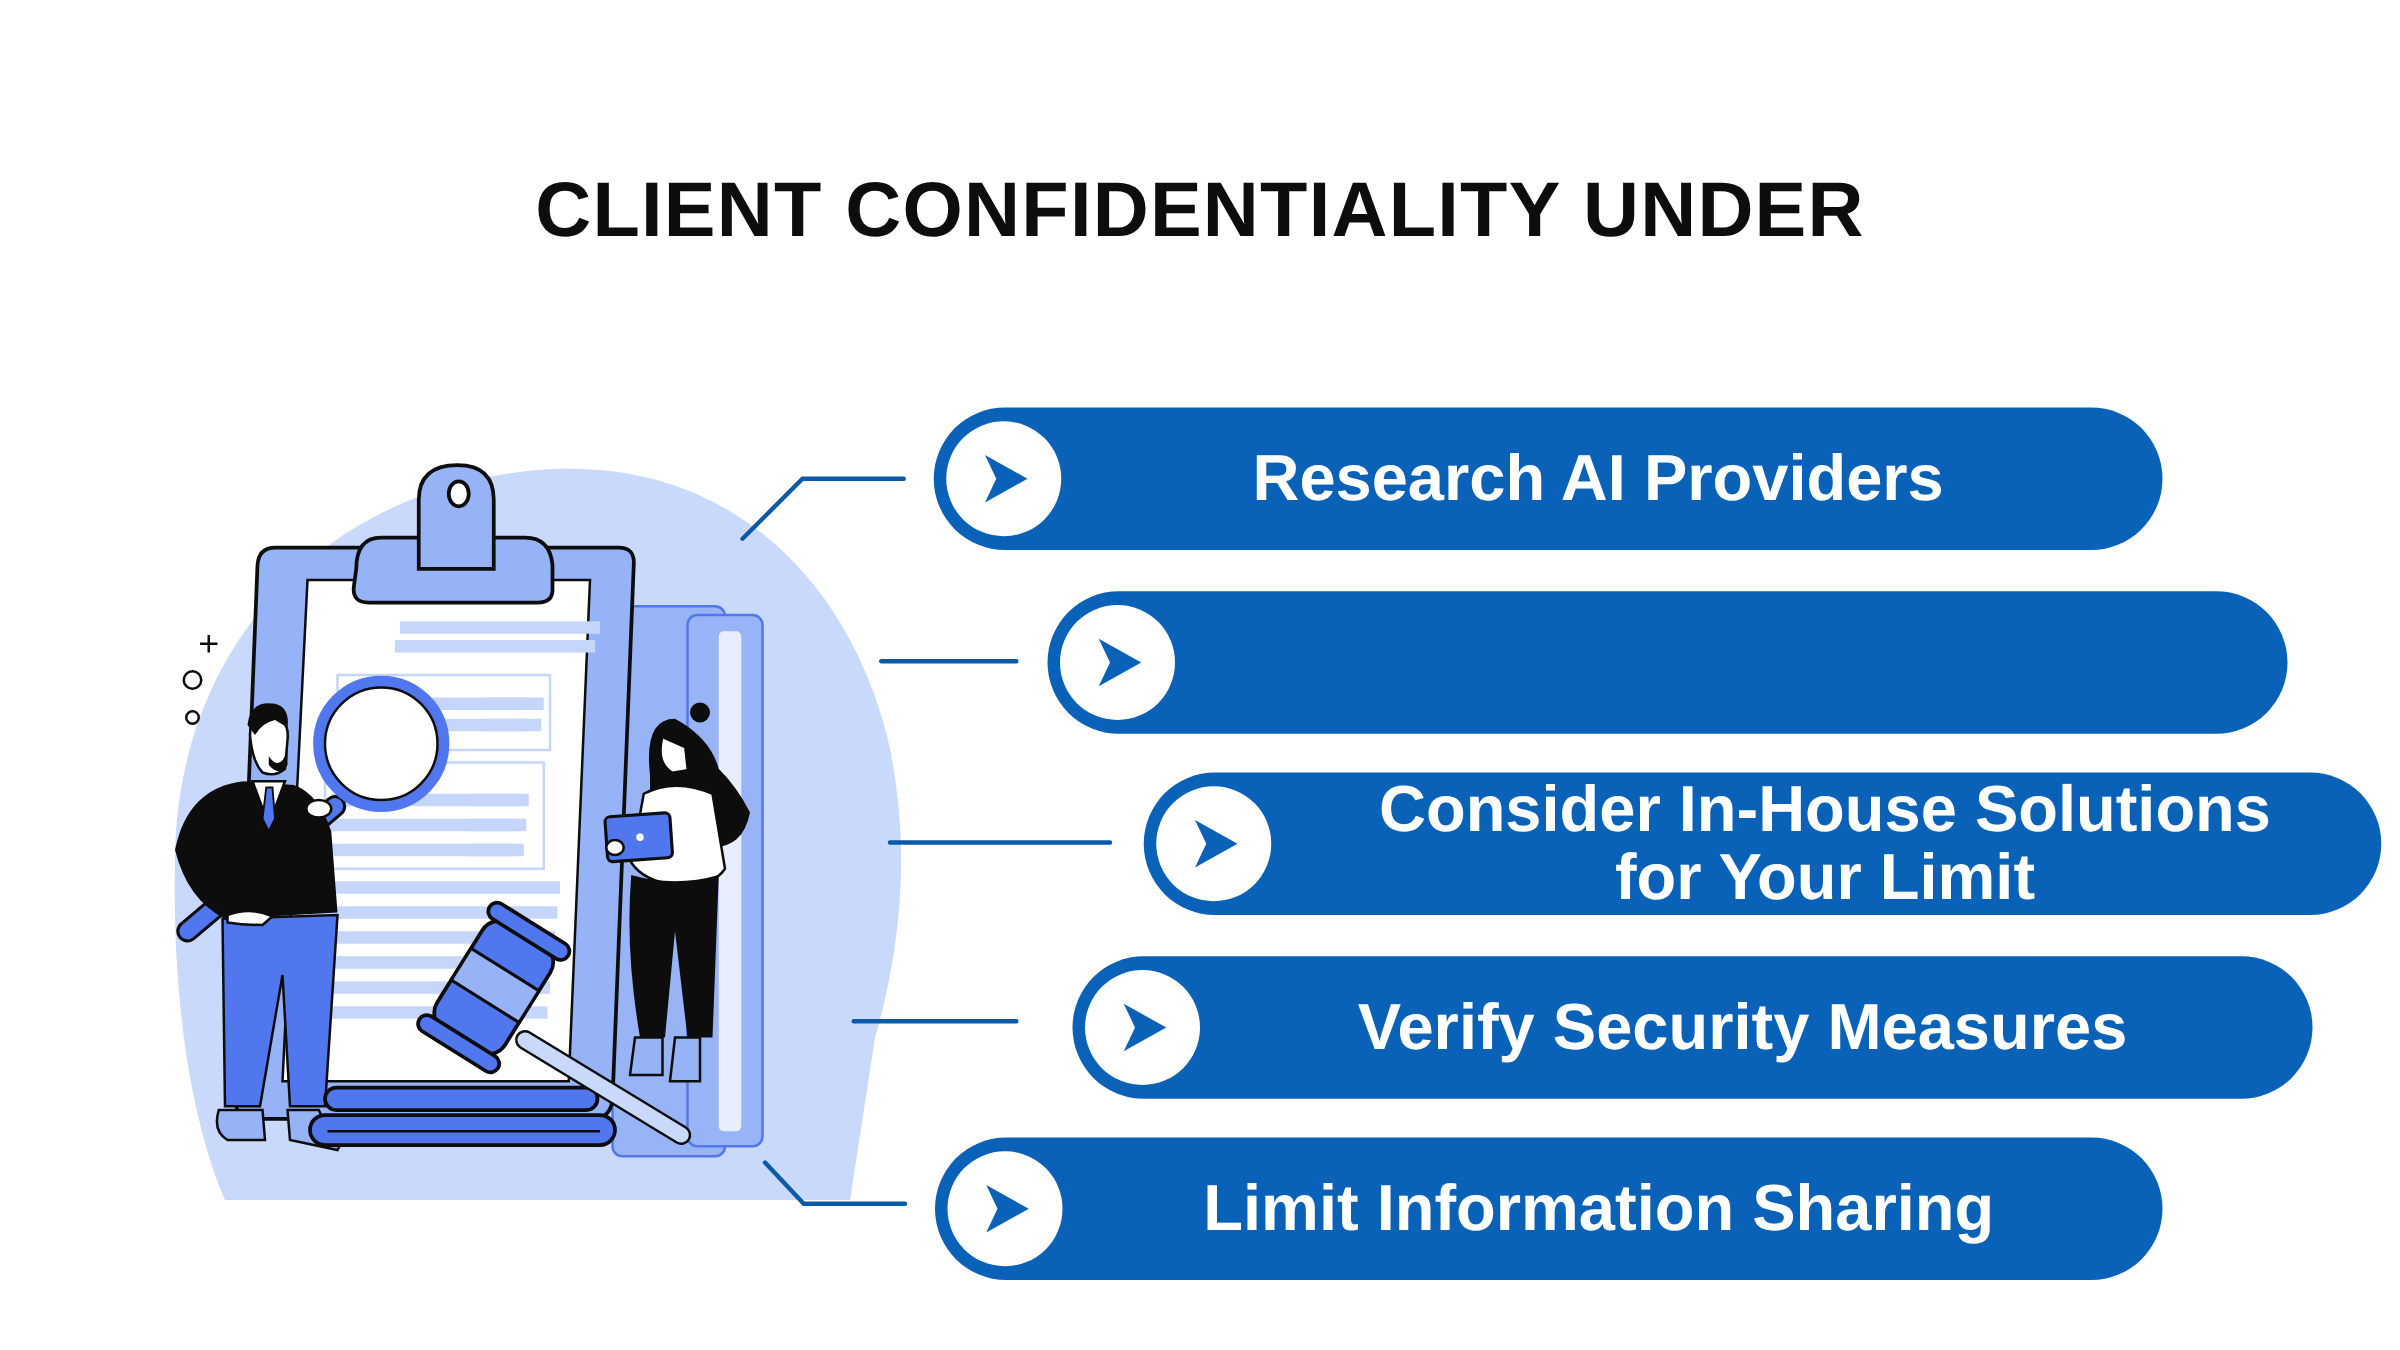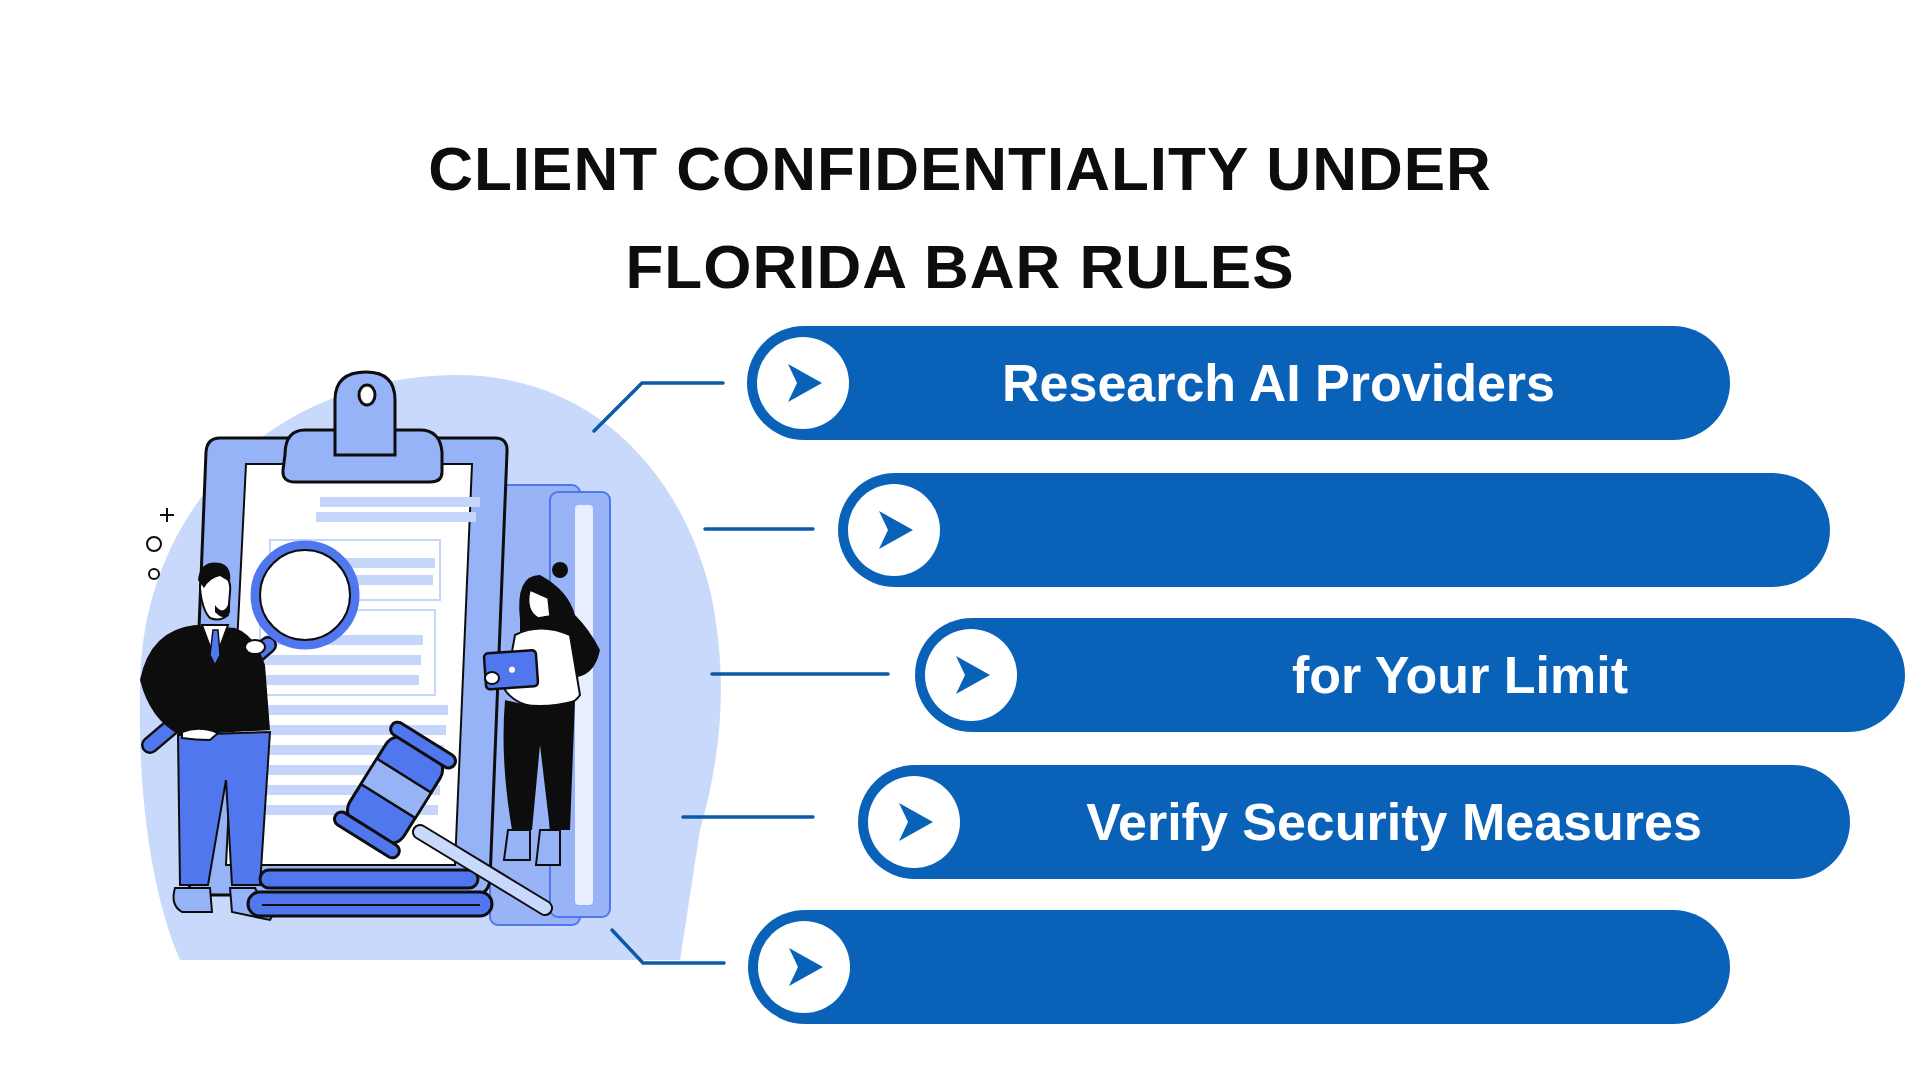--- a/index.html
+++ b/index.html
@@ -16,21 +16,20 @@
           background:#ffffff; display:flex; align-items:center; justify-content:center; }
   .pill .label { position:absolute; left:110px; right:30px; top:0; bottom:0; display:flex; flex-direction:column;
           align-items:center; justify-content:center; color:#ffffff; font-weight:700; font-size:52px;
           line-height:54px; white-space:nowrap; }
 </style>
 </head>
 <body>
 
 <h1 class="title">
   <span class="line">CLIENT CONFIDENTIALITY UNDER</span>
-  <span class="line">FLORIDA BAR RULES</span>
 </h1>
 
 <svg class="illus" viewBox="0 0 620 620" xmlns="http://www.w3.org/2000/svg">
 
   <path d="M20 330 C 20 150, 150 20, 330 15 C 470 12, 560 110, 590 230 C 610 320, 600 400, 580 470 L 560 600 L 60 600 C 30 530, 18 430, 20 330 Z" fill="#c8d9fb"></path>
 
   <g stroke="#0d0d0d" stroke-width="2" fill="none">
     <line x1="47" y1="148" x2="47" y2="162"></line>
       <line x1="40" y1="155" x2="54" y2="155"></line>
   </g>
@@ -154,20 +153,21 @@
   </span>
 </div>
 
 <div class="pill" style="left:915px; top:618px; width:990px;">
   <span class="icon-circle">
     <svg width="46" height="46" viewBox="0 0 46 46">
         <path d="M8 4 L 42 23 L 8 42 L 17 23 Z" fill="#0a62b8"></path>
       </svg>
   </span>
   <span class="label" style="right:10px;">
+    <span>Consider In-House Solutions</span>
     <span>for Your Limit</span>
   </span>
 </div>
 
 <div class="pill" style="left:858px; top:765px; width:992px;">
   <span class="icon-circle">
     <svg width="46" height="46" viewBox="0 0 46 46">
         <path d="M8 4 L 42 23 L 8 42 L 17 23 Z" fill="#0a62b8"></path>
       </svg>
   </span>
@@ -175,13 +175,16 @@
     <span>Verify Security Measures</span>
   </span>
 </div>
 
 <div class="pill" style="left:748px; top:910px; width:982px;">
   <span class="icon-circle">
     <svg width="46" height="46" viewBox="0 0 46 46">
         <path d="M8 4 L 42 23 L 8 42 L 17 23 Z" fill="#0a62b8"></path>
       </svg>
   </span>
+  <span class="label">
+    <span>Limit Information Sharing</span>
+  </span>
 </div>
 
 </body></html>

